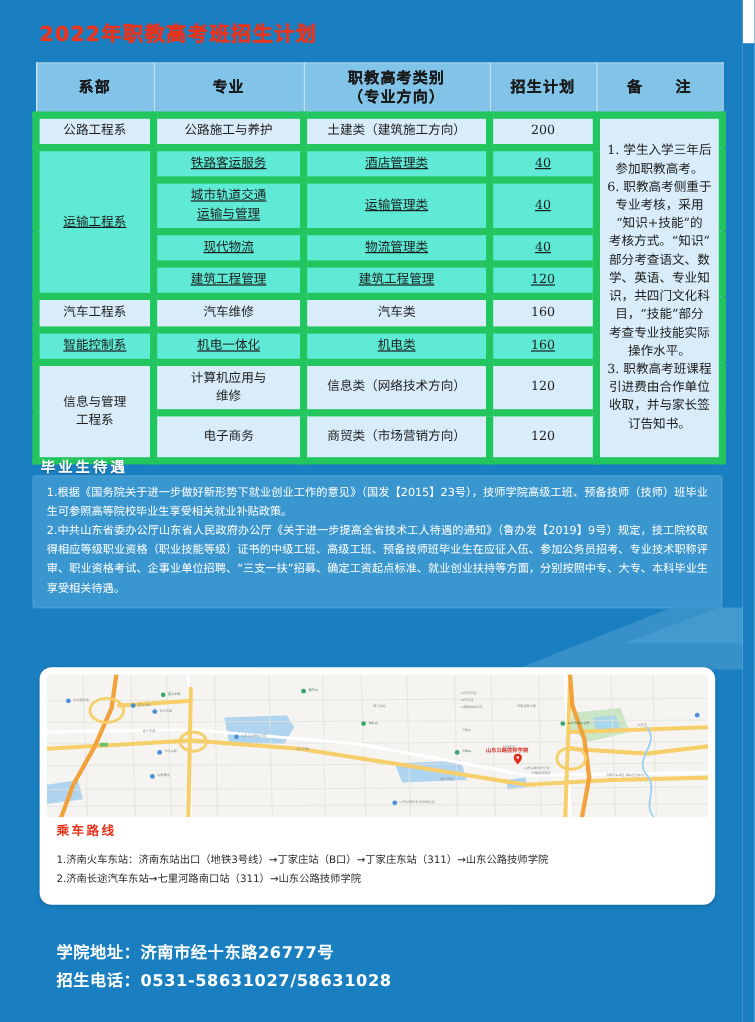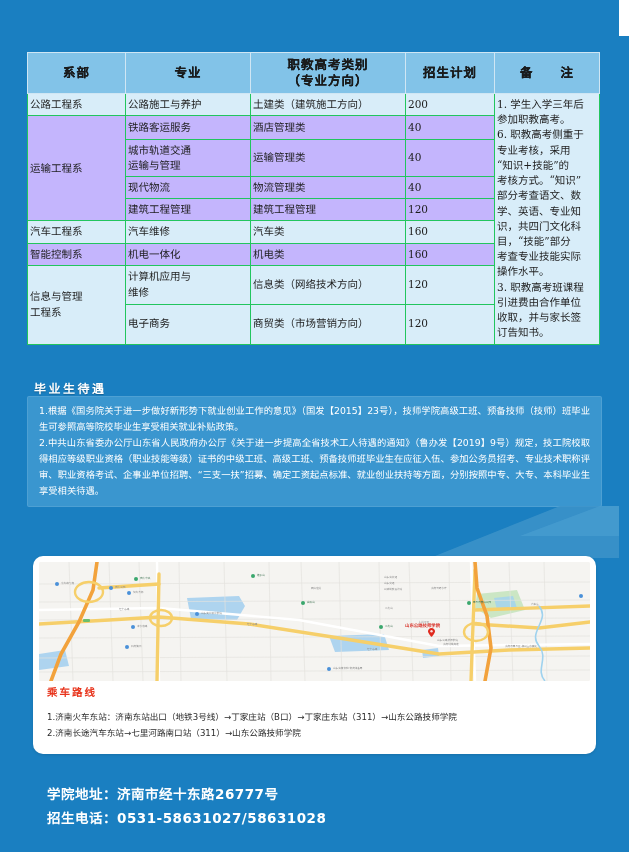--- a/index.html
+++ b/index.html
@@ -47,26 +47,26 @@
     background:#82c3e8;color:#1b1b1b;
     font-size:12.5px;font-weight:bold;
     height:38px;line-height:1.25;
     border:1px solid #cfe6f4;
     letter-spacing:1px;
     font-family:"DejaVu Sans","Liberation Sans",sans-serif;
     text-shadow:0 0 0.4px #000;
   }
   table.plan td{
     font-size:10.5px;color:#1d1d1d;
-    vertical-align:middle;
-    border:1px solid #22c55e;
+    text-align:center;vertical-align:middle;
+    border:6px solid #22c55e;
     padding:3px 2px;line-height:1.45;
   }
   td.light{background:#d8edf9;}
-  td.dark{background:#c4b5fd;}
+  td.dark{background:#5eead4;text-decoration:underline;}
   td.note{
     background:#d8edf9;
     text-align:left;vertical-align:top;
     font-size:10px;line-height:1.55;
     padding:6px 7px 6px 8px;
     letter-spacing:0px;
   }
   td.note p{margin:0;}
 
   
@@ -149,20 +149,21 @@
   .footer p{margin:0;}
 </style>
 </head>
 <body>
 
 <div class="page">
 
   <div class="right-margin"></div>
   <div class="right-margin-b"></div>
 
+  <div class="title">2022年职教高考班招生计划</div>
 
   <div class="tbl-wrap">
     <table class="plan">
       <colgroup>
           <col class="c1">
           <col class="c2">
           <col class="c3">
           <col class="c4">
           <col class="c5">
         </colgroup>

